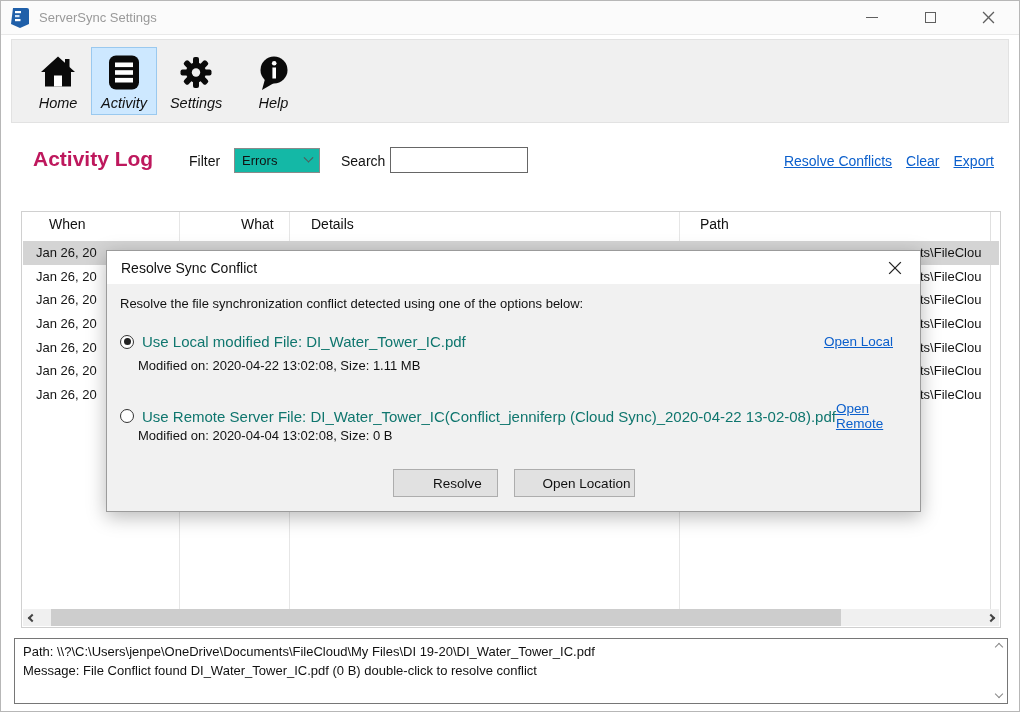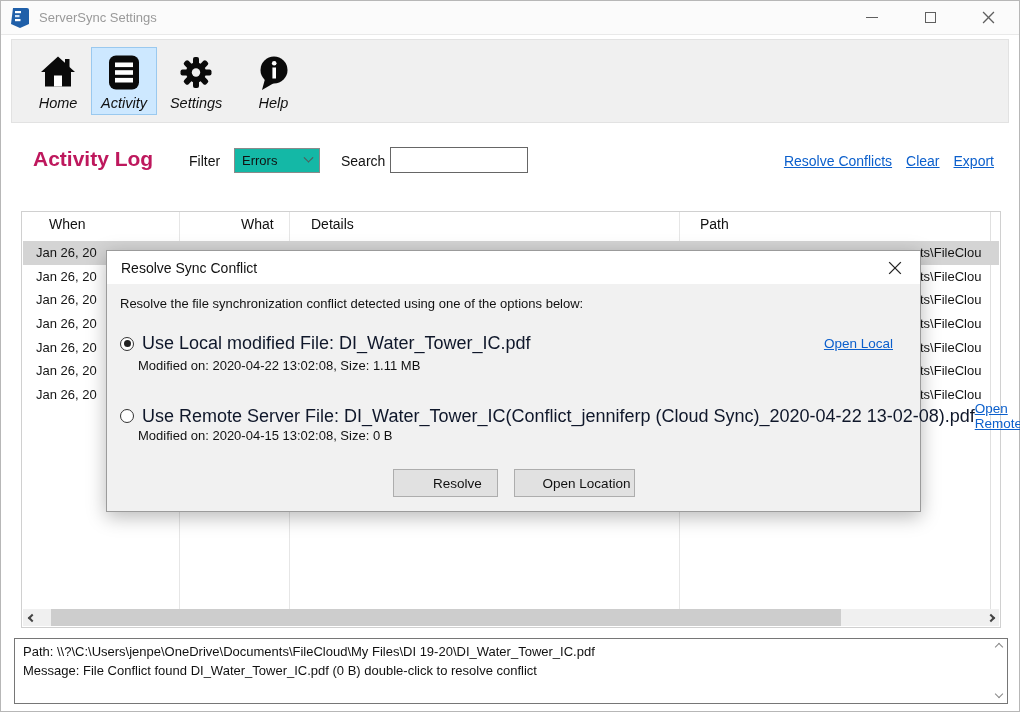--- a/index.html
+++ b/index.html
@@ -82,21 +82,21 @@
                   display:flex; align-items:center; }
   .dlg-title { margin-left:14px; font-size:14px; color:#111; }
   .dlg-close { margin-left:auto; margin-right:14px; width:22px; height:22px; display:flex;
                align-items:center; justify-content:center; }
   .dlg-instr { position:absolute; left:13px; top:45px; font-size:13px; color:#111; }
   .opt-row { position:absolute; left:13px; right:18px; display:flex; align-items:center; }
   .opt-row1 { top:82px; } .opt-row2 { top:150px; }
   .radio { width:14px; height:14px; border:1px solid #333; border-radius:50%; background:#fff;
            margin-right:8px; flex:0 0 auto; position:relative; }
   .radio.checked::after { content:""; position:absolute; inset:2.5px; border-radius:50%; background:#222; }
-  .opt-label { font-size:18px; color:#0f172a; white-space:nowrap; }
+  .opt-label { font-size:15px; color:#0f766e; white-space:nowrap; }
   .opt-row .dlg-link { margin-left:auto; font-size:13.5px; padding-right:9px; }
   .opt-detail { position:absolute; left:31px; font-size:13px; color:#111; }
   .opt-detail1 { top:107px; } .opt-detail2 { top:177px; }
   .dlg-buttons { position:absolute; left:0; right:0; top:218px; display:flex; justify-content:center; gap:16px; }
   .dlg-btn { height:28px; background:#e1e1e1; border:1px solid #adadad; font-size:13.5px; color:#111;
              font-family:inherit;padding-left:25px; }
   .dlg-btn:nth-child(1){ width:105px; } .dlg-btn:nth-child(2){ width:121px; } .dlg-btn:nth-child(3){ width:107px; }
 </style>
 </head>
 <body>
@@ -278,21 +278,21 @@
       <span class="opt-label">Use Local modified File: DI_Water_Tower_IC.pdf</span>
       <a class="dlg-link">Open Local</a>
     </div>
     <div class="opt-detail opt-detail1">Modified on: 2020-04-22 13:02:08, Size: 1.11 MB</div>
 
     <div class="opt-row opt-row2">
       <span class="radio"></span>
       <span class="opt-label">Use Remote Server File: DI_Water_Tower_IC(Conflict_jenniferp (Cloud Sync)_2020-04-22 13-02-08).pdf</span>
       <a class="dlg-link">Open Remote</a>
     </div>
-    <div class="opt-detail opt-detail2">Modified on: 2020-04-15 13:02:08, Size: 0 B</div>
+    <div class="opt-detail opt-detail2">Modified on: 2020-04-04 13:02:08, Size: 0 B</div>
 
     <div class="dlg-buttons">
       <button class="dlg-btn">Resolve</button>
       <button class="dlg-btn">Open Location</button>
     </div>
   </div>
 
 </div>
 
 </body></html>

